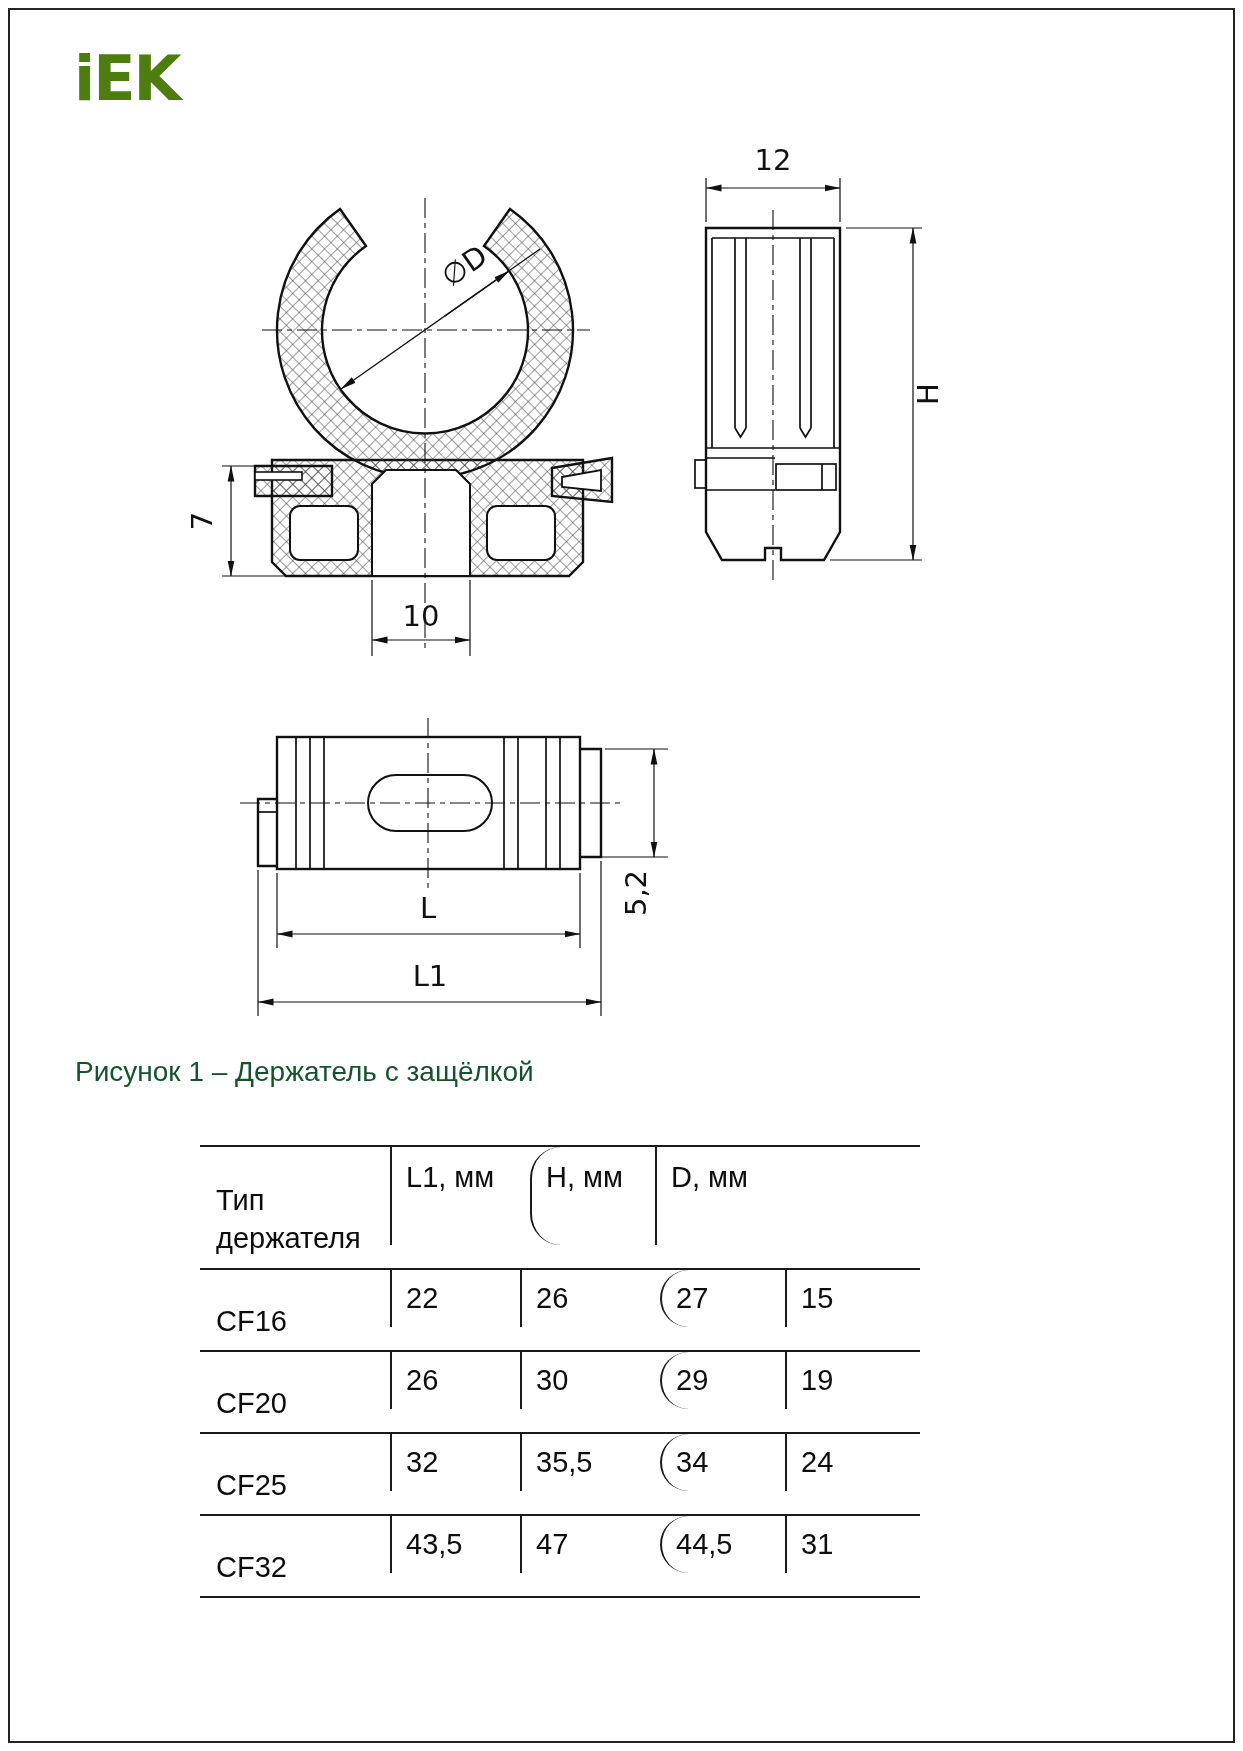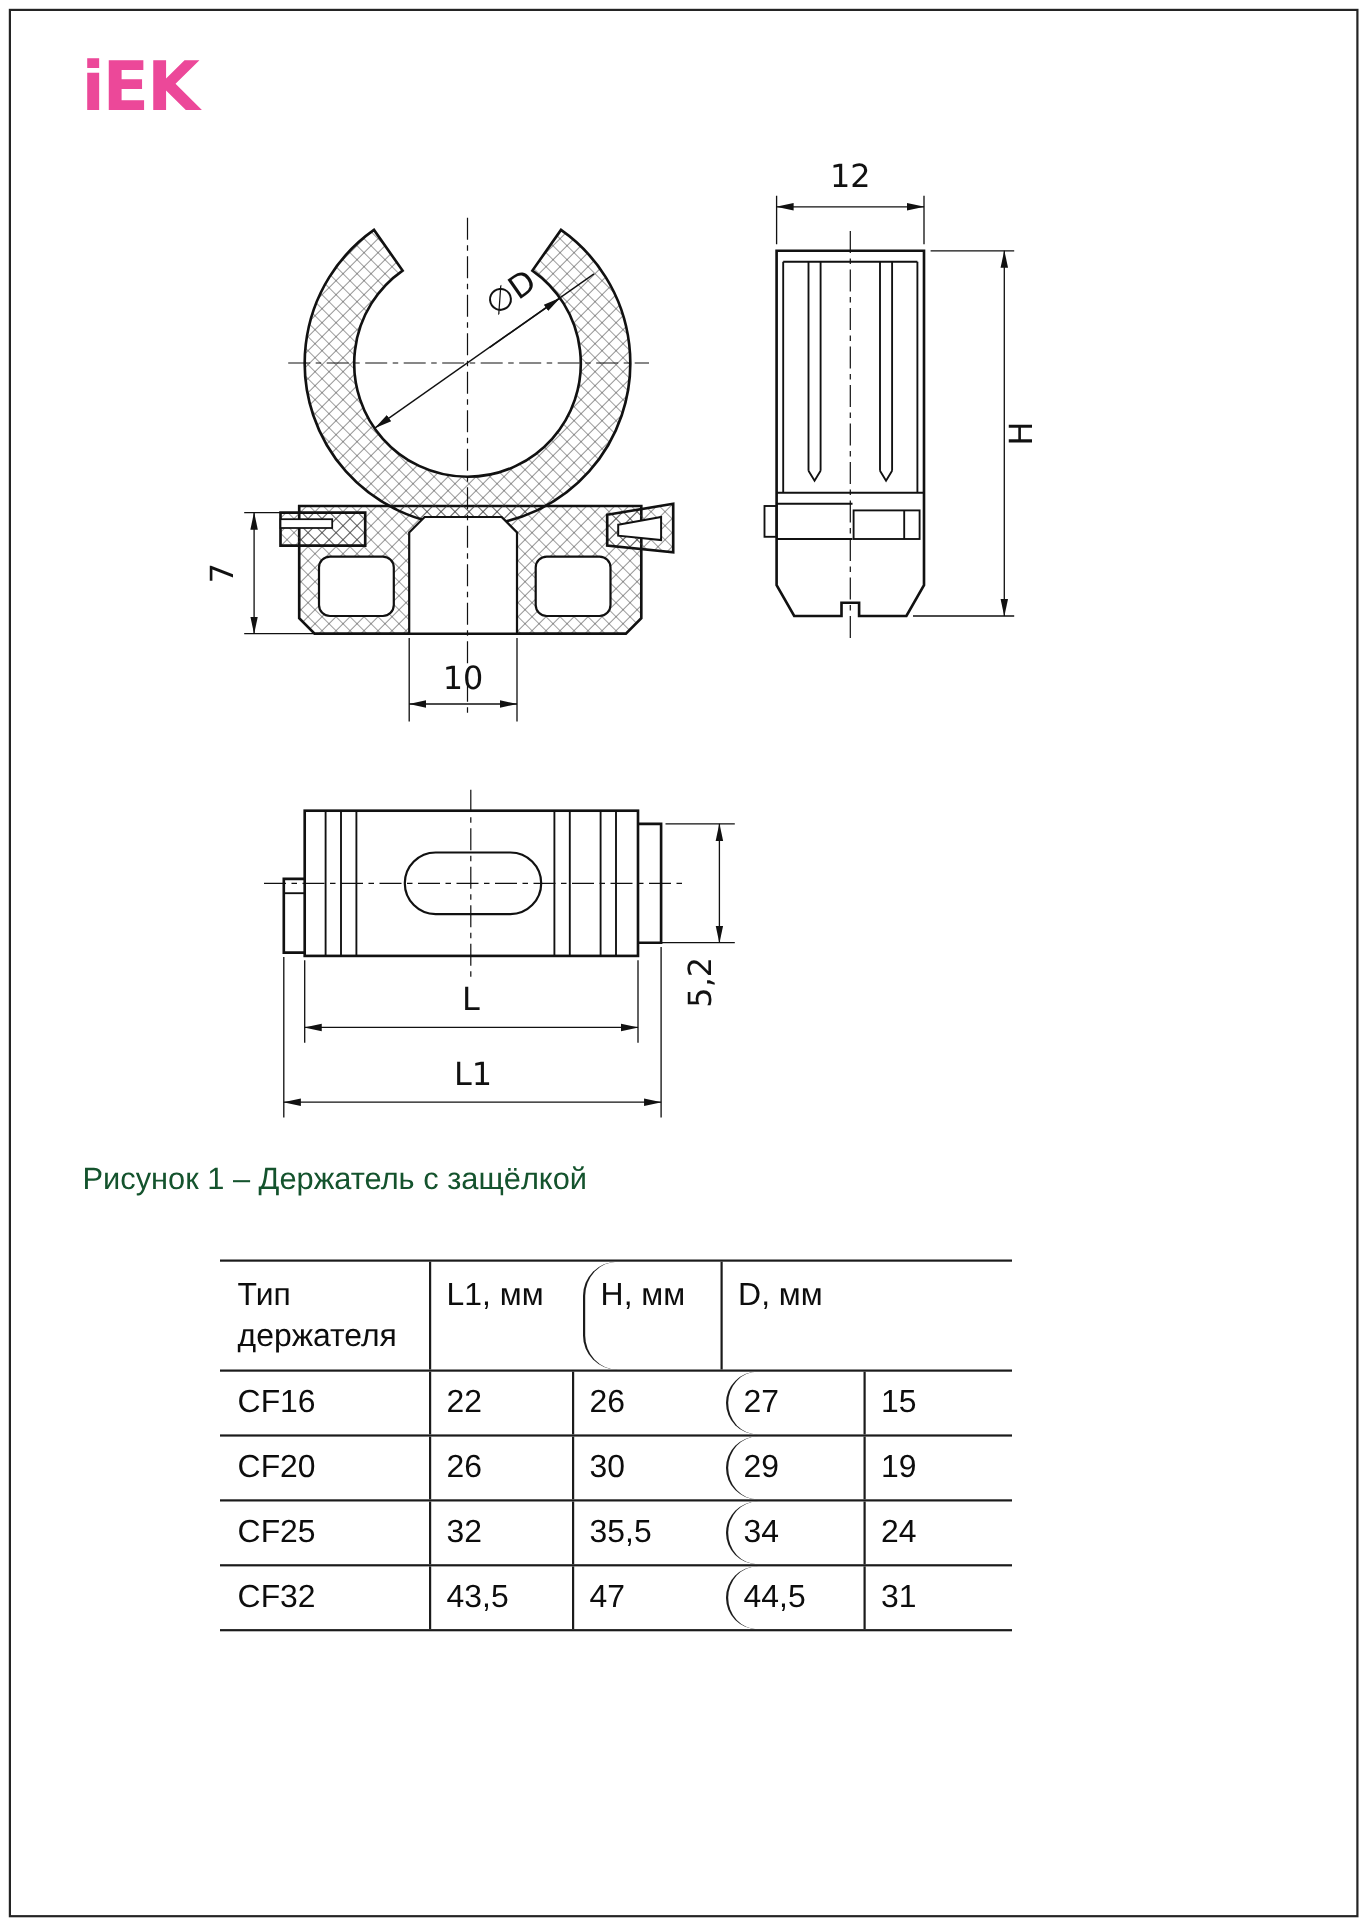--- a/index.html
+++ b/index.html
@@ -4,29 +4,29 @@
 <style>
   html,body{margin:0;padding:0;}
   body{
     width:1243px;height:1751px;position:relative;background:#ffffff;
     font-family:"Liberation Sans",sans-serif;color:#0d0d0d;overflow:hidden;
   }
   .frame{position:absolute;inset:8px;border:2px solid #242424;pointer-events:none;}
   .logo{
     position:absolute;left:74px;top:42px;
     font-family:"DejaVu Sans",sans-serif;
-    font-weight:900;font-size:62px;letter-spacing:-2px;color:#ec4899;
+    font-weight:900;font-size:62px;letter-spacing:-2px;color:#4d7c0f;
   }
   .drawing{position:absolute;left:0;top:0;}
   .dim{font-family:"DejaVu Sans","Liberation Sans",sans-serif;font-size:29px;fill:#111;}
   .caption{position:absolute;left:75px;top:1056px;font-size:28px;color:#14532d;}
   .spec-table{position:absolute;left:200px;top:1145px;width:720px;border-top:2px solid #1b1b1b;}
   .trow{display:flex;border-bottom:2px solid #1b1b1b;}
   .cell{box-sizing:border-box;font-size:29px;line-height:1.3;display:flex;align-items:center;padding-left:14px;}
-  .c1{width:190px;padding-left:16px;}
+  .c1{width:190px;padding-left:16px;margin-top:23px;}
   .c2{width:130px;}
   .c3{width:140px;text-align:center;}
   .c4{width:125px;border-radius:31px;}
   .c5{width:135px;}
   .cell:not(.c1){border-left:2px solid #1b1b1b;}
   .thead .cell{height:98px;align-items:flex-start;padding-top:12px;}
   .tdata .cell{height:57px;}
 </style>
 </head>
 <body>

